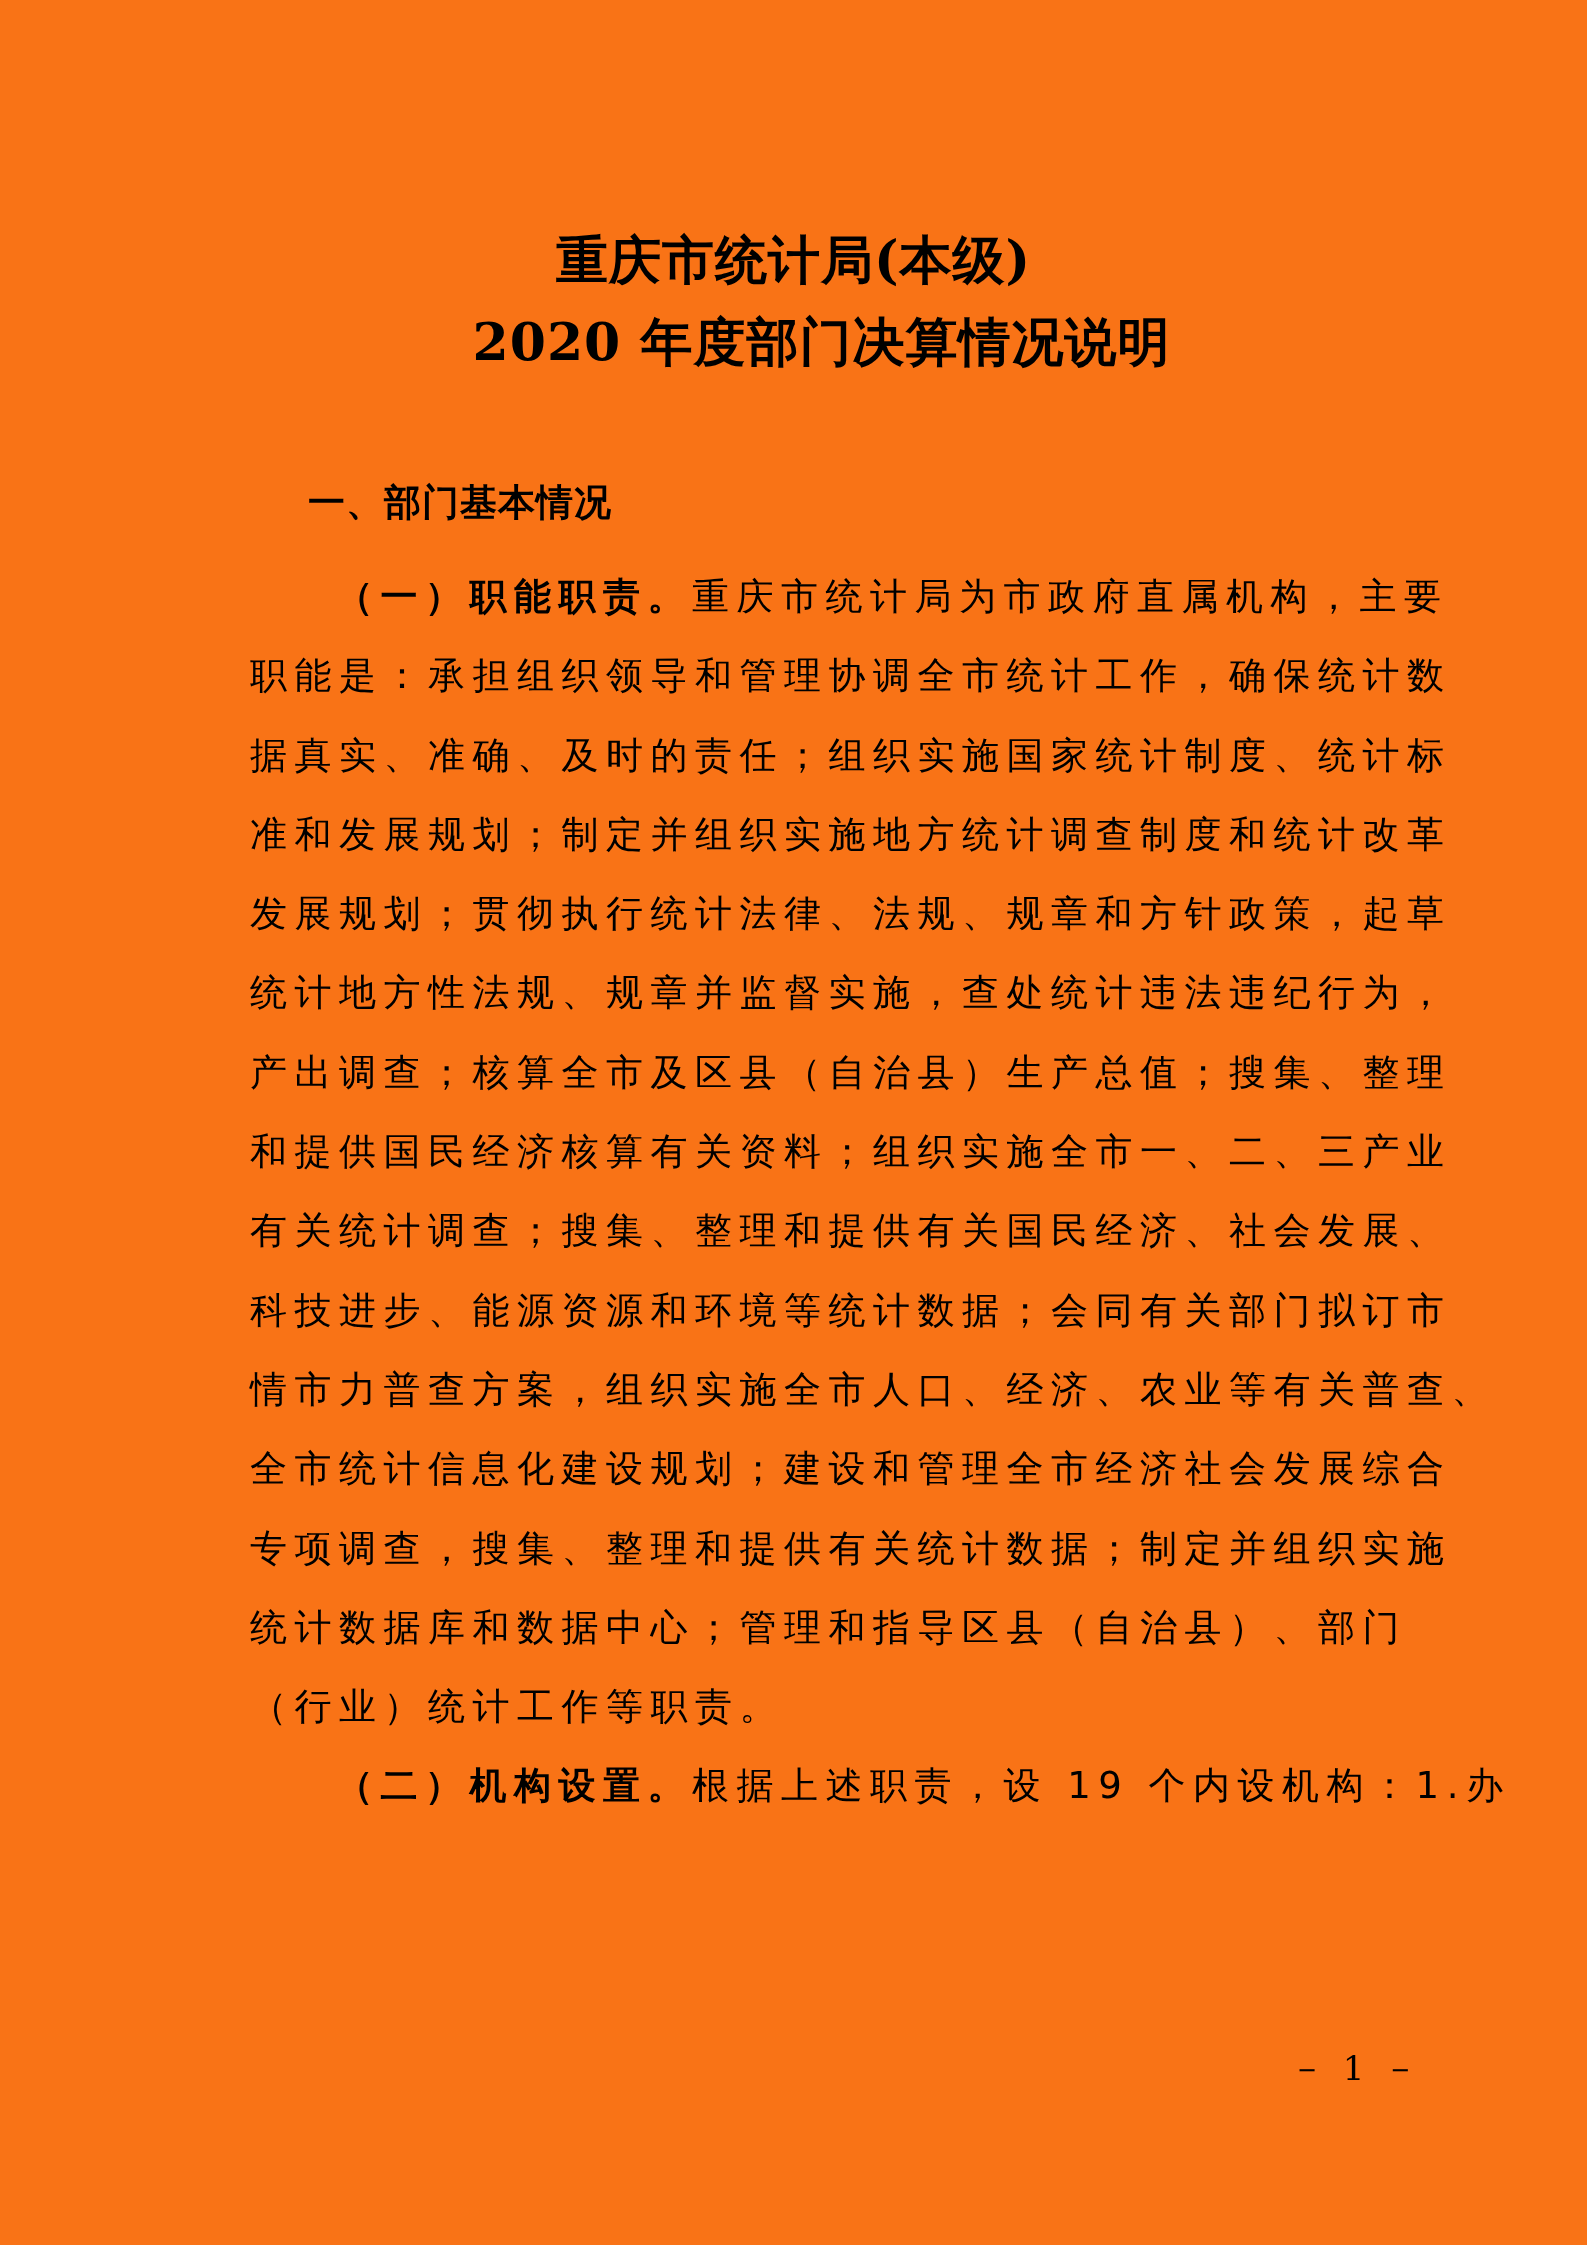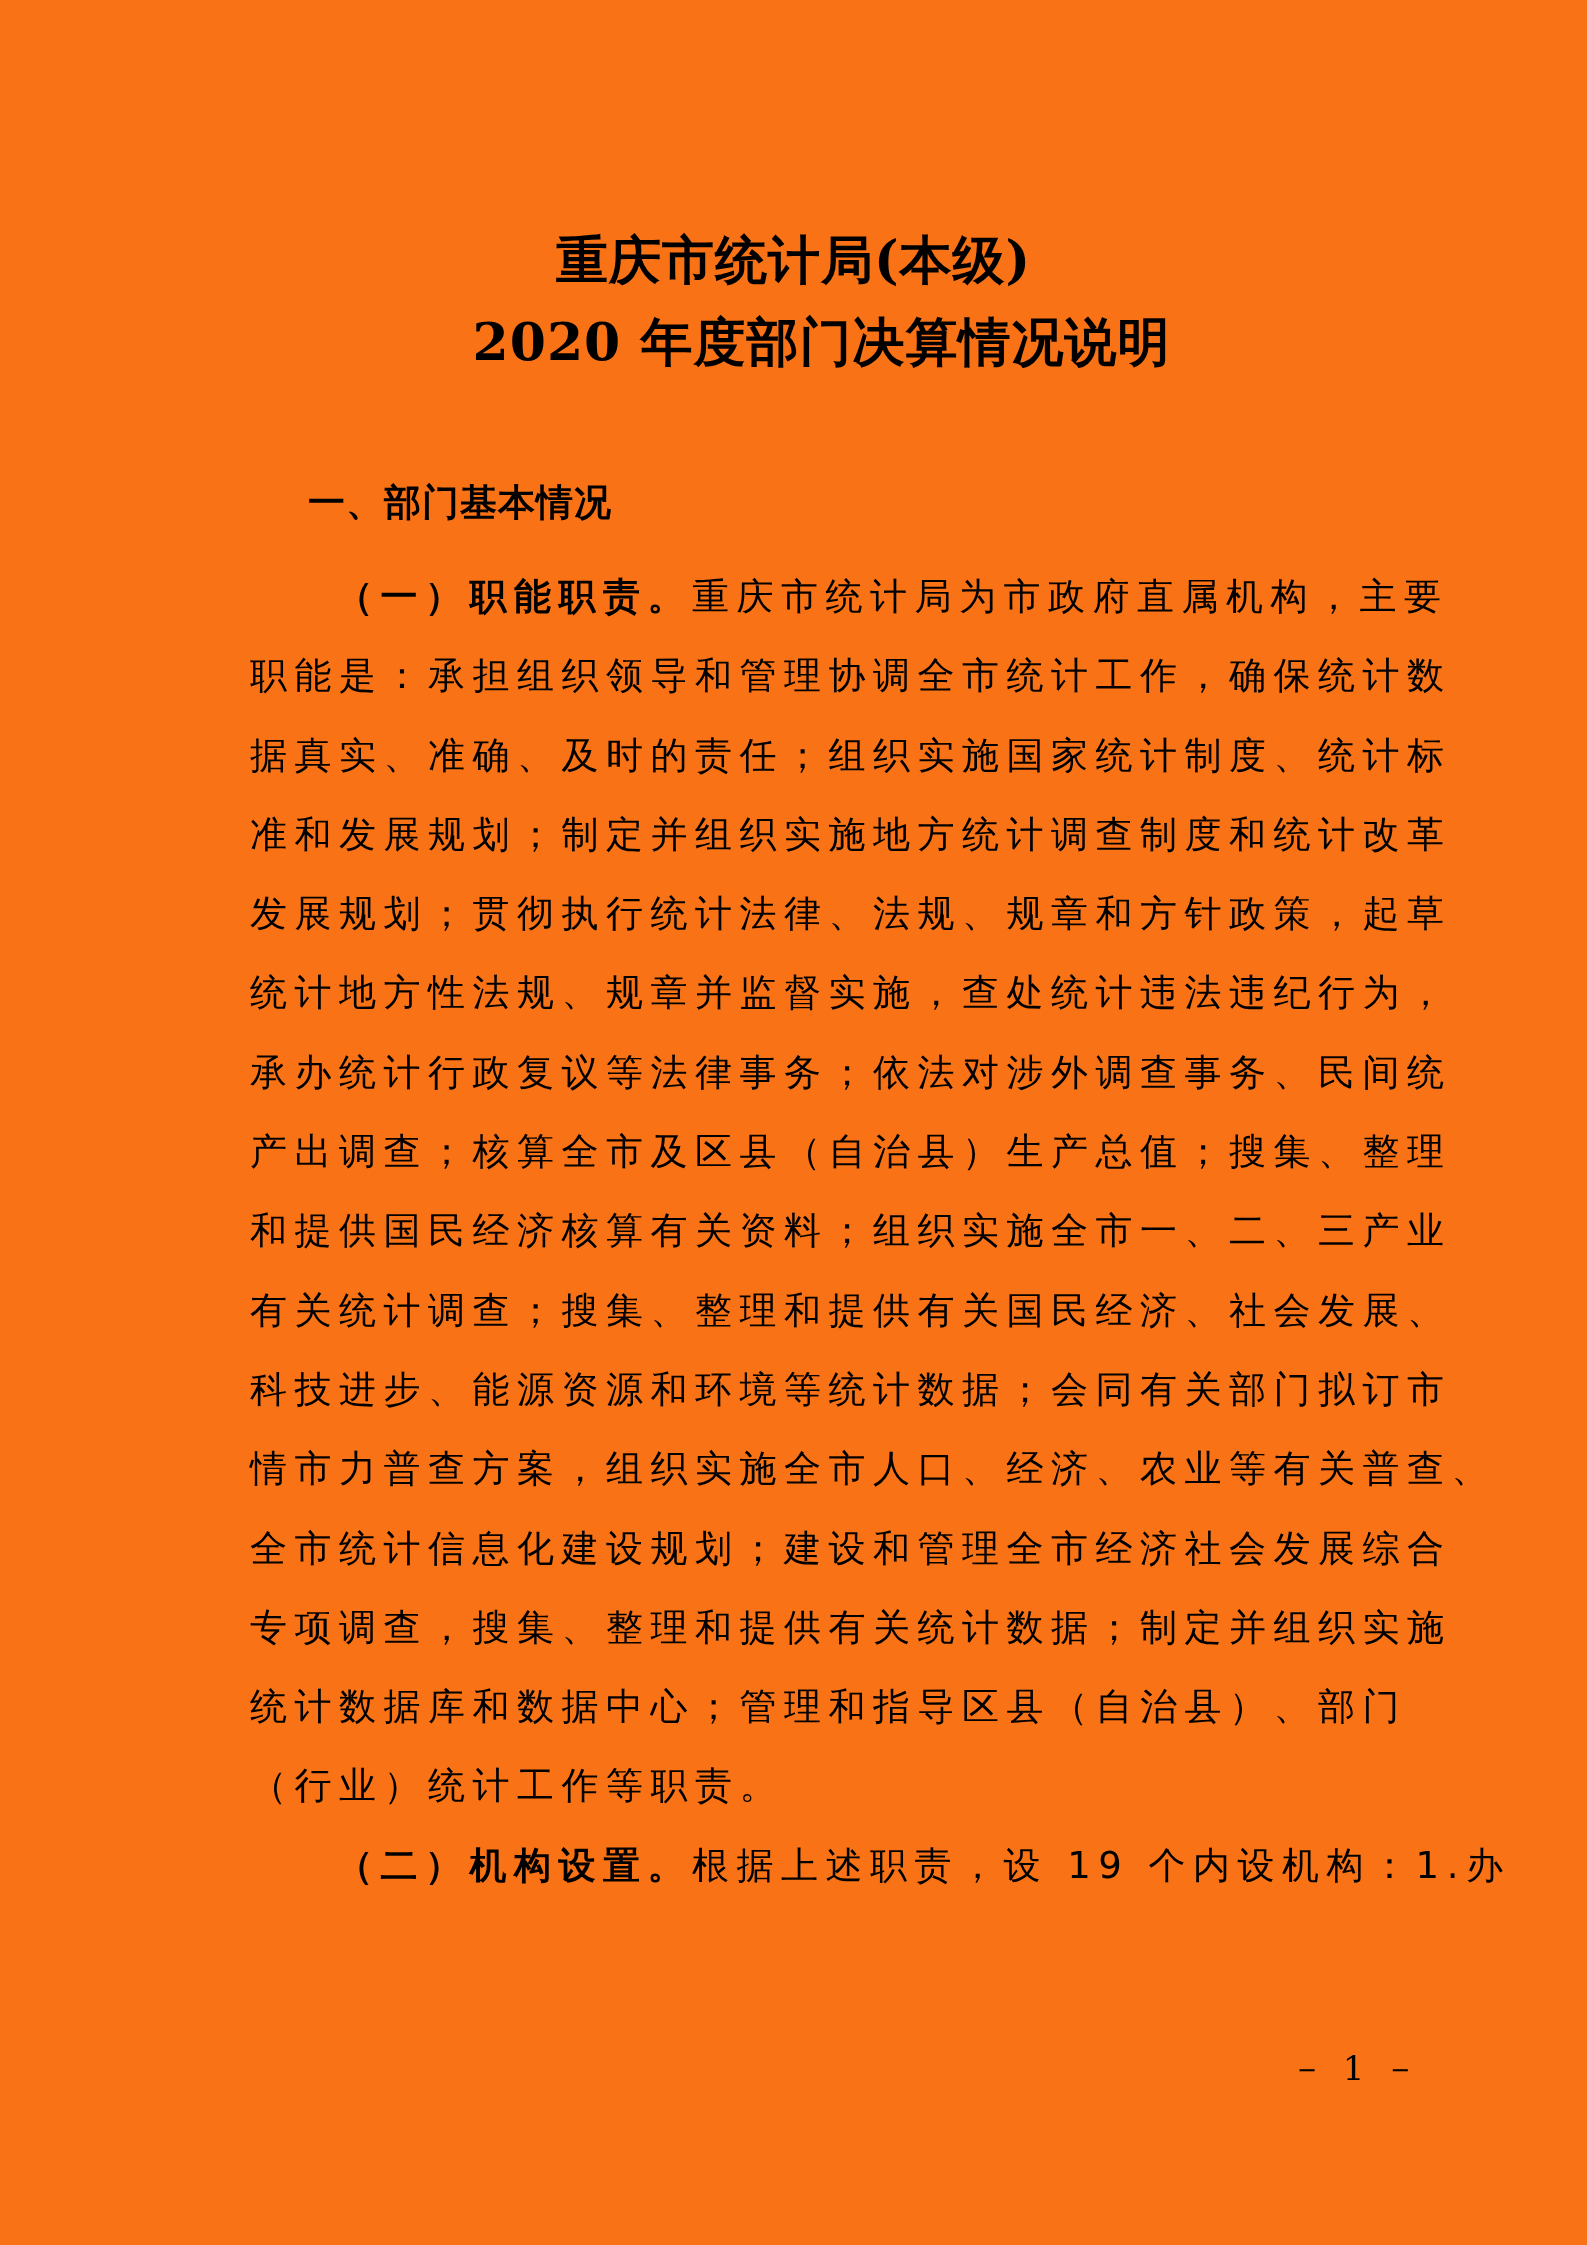--- a/index.html
+++ b/index.html
@@ -84,21 +84,20 @@
 
   <div class="section-heading">一、部门基本情况</div>
 
   <div class="body-text">
     <span class="line indent"><span class="sub-heading">（一）职能职责。</span><span>重庆市统计局为市政府直属机构，主要</span></span>
     <span class="line">职能是：承担组织领导和管理协调全市统计工作，确保统计数</span>
     <span class="line">据真实、准确、及时的责任；组织实施国家统计制度、统计标</span>
     <span class="line">准和发展规划；制定并组织实施地方统计调查制度和统计改革</span>
     <span class="line">发展规划；贯彻执行统计法律、法规、规章和方针政策，起草</span>
     <span class="line">统计地方性法规、规章并监督实施，查处统计违法违纪行为，</span>
-    <span class="line">承办统计行政复议等法律事务；依法对涉外调查事务、民间统</span>
     <span class="line">产出调查；核算全市及区县（自治县）生产总值；搜集、整理</span>
     <span class="line">和提供国民经济核算有关资料；组织实施全市一、二、三产业</span>
     <span class="line">有关统计调查；搜集、整理和提供有关国民经济、社会发展、</span>
     <span class="line">科技进步、能源资源和环境等统计数据；会同有关部门拟订市</span>
     <span class="line">情市力普查方案，组织实施全市人口、经济、农业等有关普查、</span>
     <span class="line">全市统计信息化建设规划；建设和管理全市经济社会发展综合</span>
     <span class="line">专项调查，搜集、整理和提供有关统计数据；制定并组织实施</span>
     <span class="line">统计数据库和数据中心；管理和指导区县（自治县）、部门</span>
     <span class="line">（行业）统计工作等职责。</span>
     <span class="line indent"><span class="sub-heading">（二）机构设置。</span><span>根据上述职责，设 19 个内设机构：1.办</span></span>

